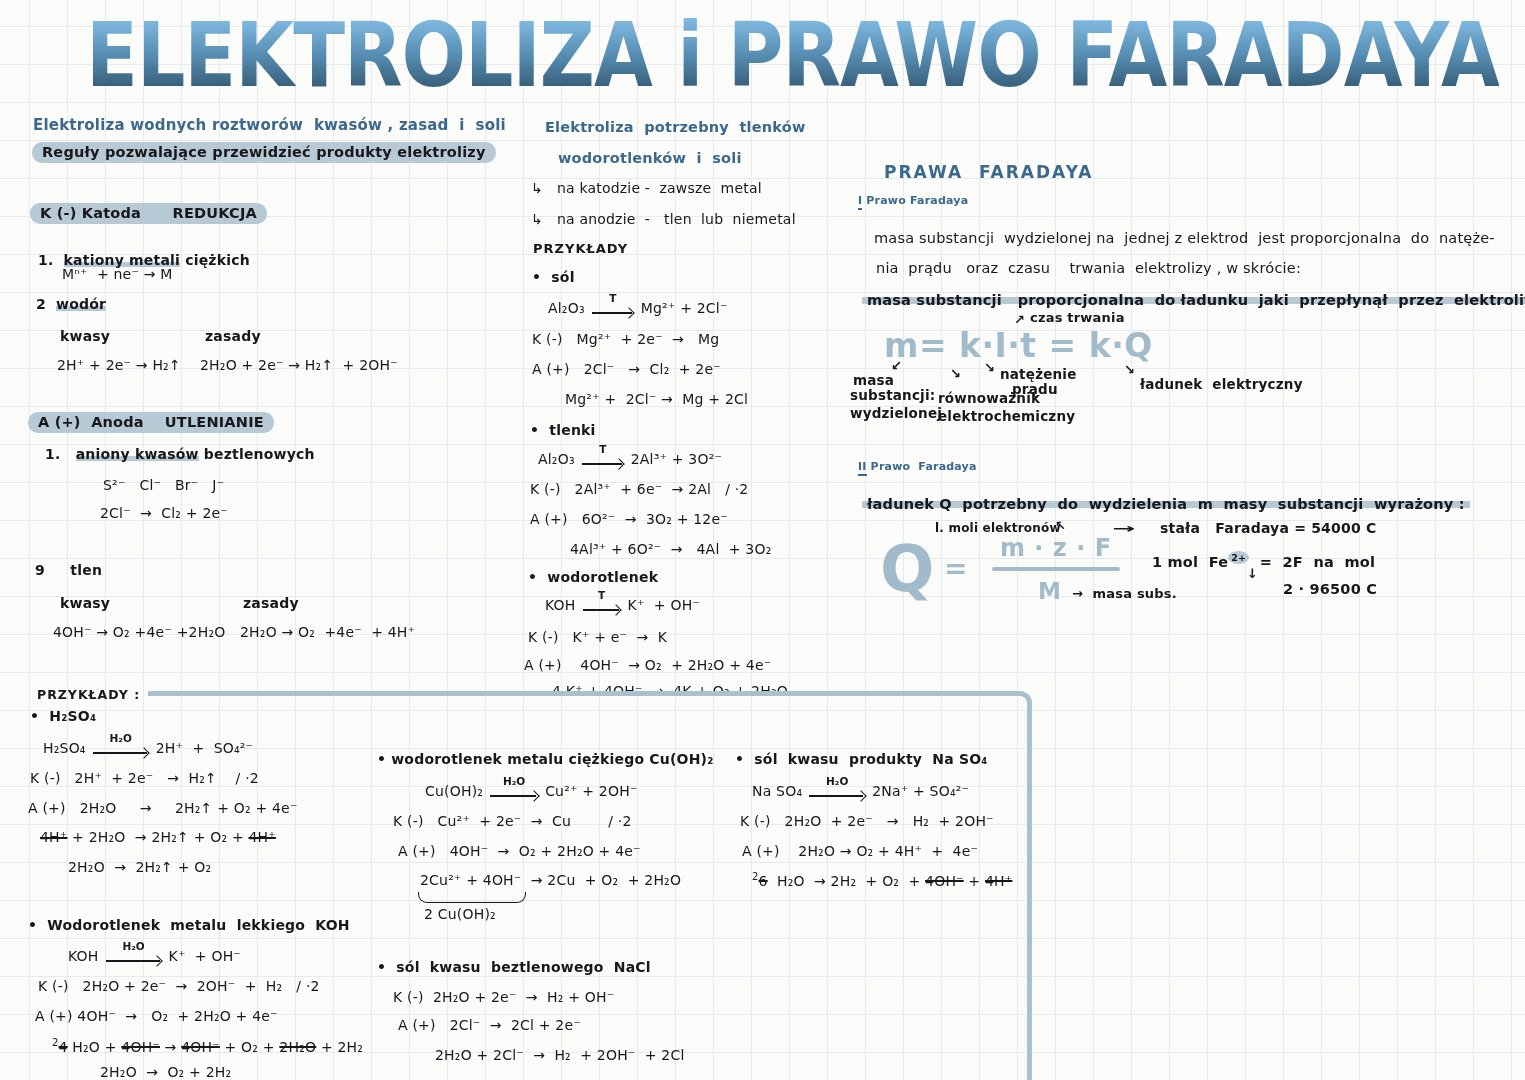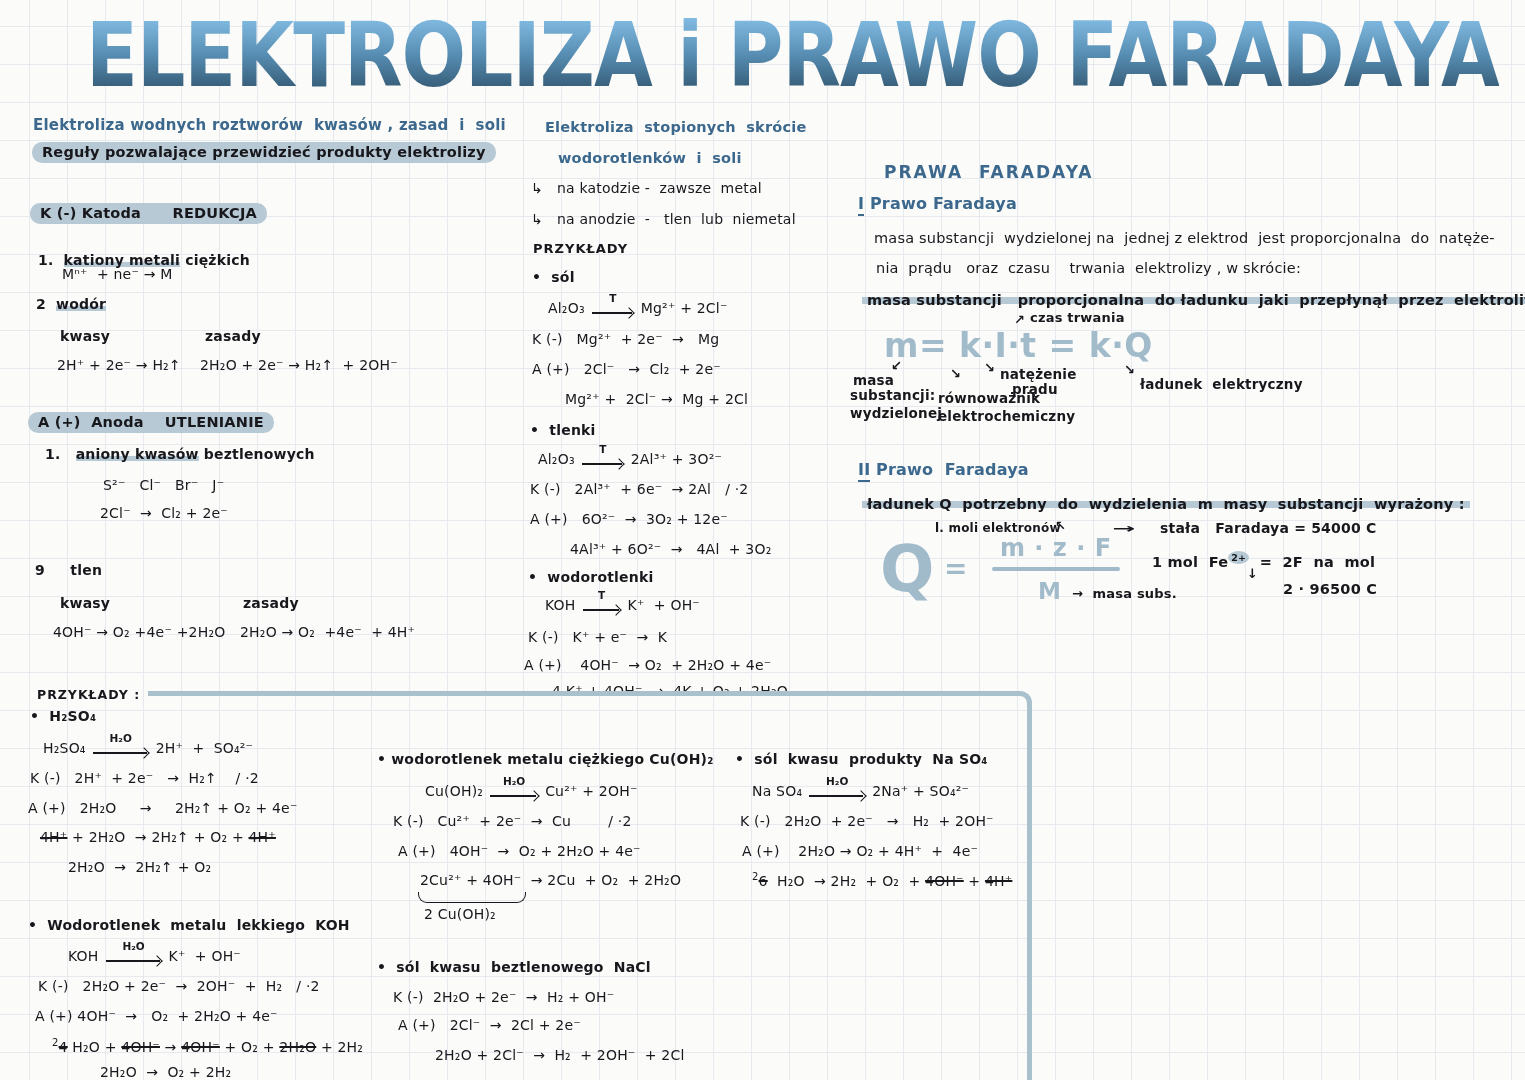--- a/index.html
+++ b/index.html
@@ -10,21 +10,21 @@
     background-image:
       linear-gradient(#e6eaee 1px, transparent 1px),
       linear-gradient(90deg,#e6eaee 1px, transparent 1px);
     background-size:38px 38px;
     background-position:-9px -12px;
   }
   .t{position:absolute;white-space:pre;font-size:14px;letter-spacing:.2px;color:#17171c}
   .b{color:#3b688c}
   .w6{font-weight:600}.w7{font-weight:700}
   .s12{font-size:12px}.s125{font-size:12.5px}.s13{font-size:13px}.s135{font-size:13.5px}
-  .s145{font-size:14.5px}.s15{font-size:15px}.s16{font-size:16px}
+  .s145{font-size:14.5px}.s15{font-size:15px}.s16{font-size:11px}
   .ls1{letter-spacing:1px}.ls2{letter-spacing:2px}
   .hl{background:#b6c9d4;border-radius:10px;padding:2px 10px 3px}
   .band{background:linear-gradient(180deg,transparent 32%,#b6c9d4 32%,#b6c9d4 74%,transparent 74%);padding:0 5px}
   .uhl{background:linear-gradient(180deg,transparent 62%,#b6c9d4 62%,#b6c9d4 94%,transparent 94%)}
   .x{text-decoration:line-through;text-decoration-thickness:1.6px}
   .ul{border-bottom:2px solid #3b688c;padding-bottom:1px}
   .corr{font-size:10px}
   .fe-sup{font-size:9.5px;vertical-align:6px;background:#b6c9d4;border-radius:50%;padding:1px 3px}
   .oarr{display:inline-block;position:relative;width:56px;height:15px;vertical-align:-3px;margin:0 7px}
   .oarr .ov{position:absolute;left:50%;top:-9px;transform:translateX(-50%);font-size:10.5px;font-weight:700;font-style:normal;letter-spacing:0}
@@ -80,39 +80,39 @@
 <div class="t" style="left:40px;top:829px"><span class="x">4H⁺</span><span> + 2H₂O  → 2H₂↑ + O₂ + </span><span class="x">4H⁺</span></div>
 <div class="t" style="left:68px;top:859px">2H₂O  →  2H₂↑ + O₂</div>
 
 <div class="t w6" style="left:28px;top:917px">•  Wodorotlenek  metalu  lekkiego  KOH</div>
 <div class="t" style="left:68px;top:948px"><span>KOH</span><span class="oarr"><i class="ov">H₂O</i><i class="sh"></i></span><span>K⁺  + OH⁻</span></div>
 <div class="t" style="left:38px;top:978px">K (-)   2H₂O + 2e⁻  →  2OH⁻  +  H₂   / ·2</div>
 <div class="t" style="left:35px;top:1008px">A (+) 4OH⁻  →   O₂  + 2H₂O + 4e⁻</div>
 <div class="t" style="left:52px;top:1037px"><sup class="corr">2</sup><span class="x">4</span><span> H₂O + </span><span class="x">4OH⁻</span><span> → </span><span class="x">4OH⁻</span><span> + O₂ + </span><span class="x">2H₂O</span><span> + 2H₂</span></div>
 <div class="t" style="left:100px;top:1064px">2H₂O  →  O₂ + 2H₂</div>
 
-<div class="t b s145 w6" style="left:545px;top:119px">Elektroliza  stopionych  skrócie</div>
+<div class="t b s145 w6" style="left:545px;top:119px">Elektroliza  potrzebny  tlenków</div>
 <div class="t b s145 w6" style="left:558px;top:150px">wodorotlenków  i  soli</div>
 <div class="t" style="left:531px;top:180px">↳   na katodzie -  zawsze  metal</div>
 <div class="t" style="left:531px;top:211px">↳   na anodzie  -   tlen  lub  niemetal</div>
 <div class="t s13 w7 ls1" style="left:533px;top:241px">PRZYKŁADY</div>
 
 <div class="t w6" style="left:532px;top:269px">•  sól</div>
 <div class="t" style="left:548px;top:300px"><span>Al₂O₃</span><span class="oarr" style="width:42px"><i class="ov">T</i><i class="sh"></i></span><span>Mg²⁺ + 2Cl⁻</span></div>
 <div class="t" style="left:532px;top:331px">K (-)   Mg²⁺  + 2e⁻  →   Mg</div>
 <div class="t" style="left:532px;top:361px">A (+)   2Cl⁻   →  Cl₂  + 2e⁻</div>
 <div class="t" style="left:565px;top:391px">Mg²⁺ +  2Cl⁻ →  Mg + 2Cl</div>
 
 <div class="t w6" style="left:530px;top:422px">•  tlenki</div>
 <div class="t" style="left:538px;top:451px"><span>Al₂O₃</span><span class="oarr" style="width:42px"><i class="ov">T</i><i class="sh"></i></span><span>2Al³⁺ + 3O²⁻</span></div>
 <div class="t" style="left:530px;top:481px">K (-)   2Al³⁺  + 6e⁻  → 2Al   / ·2</div>
 <div class="t" style="left:530px;top:511px">A (+)   6O²⁻  →  3O₂ + 12e⁻</div>
 <div class="t" style="left:570px;top:541px">4Al³⁺ + 6O²⁻  →   4Al  + 3O₂</div>
 
-<div class="t w6" style="left:528px;top:569px">•  wodorotlenki</div>
+<div class="t w6" style="left:528px;top:569px">•  wodorotlenek</div>
 <div class="t" style="left:545px;top:597px"><span>KOH</span><span class="oarr" style="width:38px"><i class="ov">T</i><i class="sh"></i></span><span>K⁺  + OH⁻</span></div>
 <div class="t" style="left:528px;top:629px">K (-)   K⁺ + e⁻  →  K</div>
 <div class="t" style="left:524px;top:657px">A (+)    4OH⁻  → O₂  + 2H₂O + 4e⁻</div>
 <div class="t" style="left:552px;top:683px">4 K⁺ + 4OH⁻  →  4K + O₂ + 2H₂O</div>
 
 <div class="Ll"></div>
 
 <div class="t w6" style="left:377px;top:751px">• wodorotlenek metalu ciężkiego Cu(OH)₂</div>
 <div class="t" style="left:425px;top:783px"><span>Cu(OH)₂</span><span class="oarr" style="width:48px"><i class="ov">H₂O</i><i class="sh"></i></span><span>Cu²⁺ + 2OH⁻</span></div>
 <div class="t" style="left:393px;top:813px">K (-)   Cu²⁺  + 2e⁻  →  Cu        / ·2</div>

